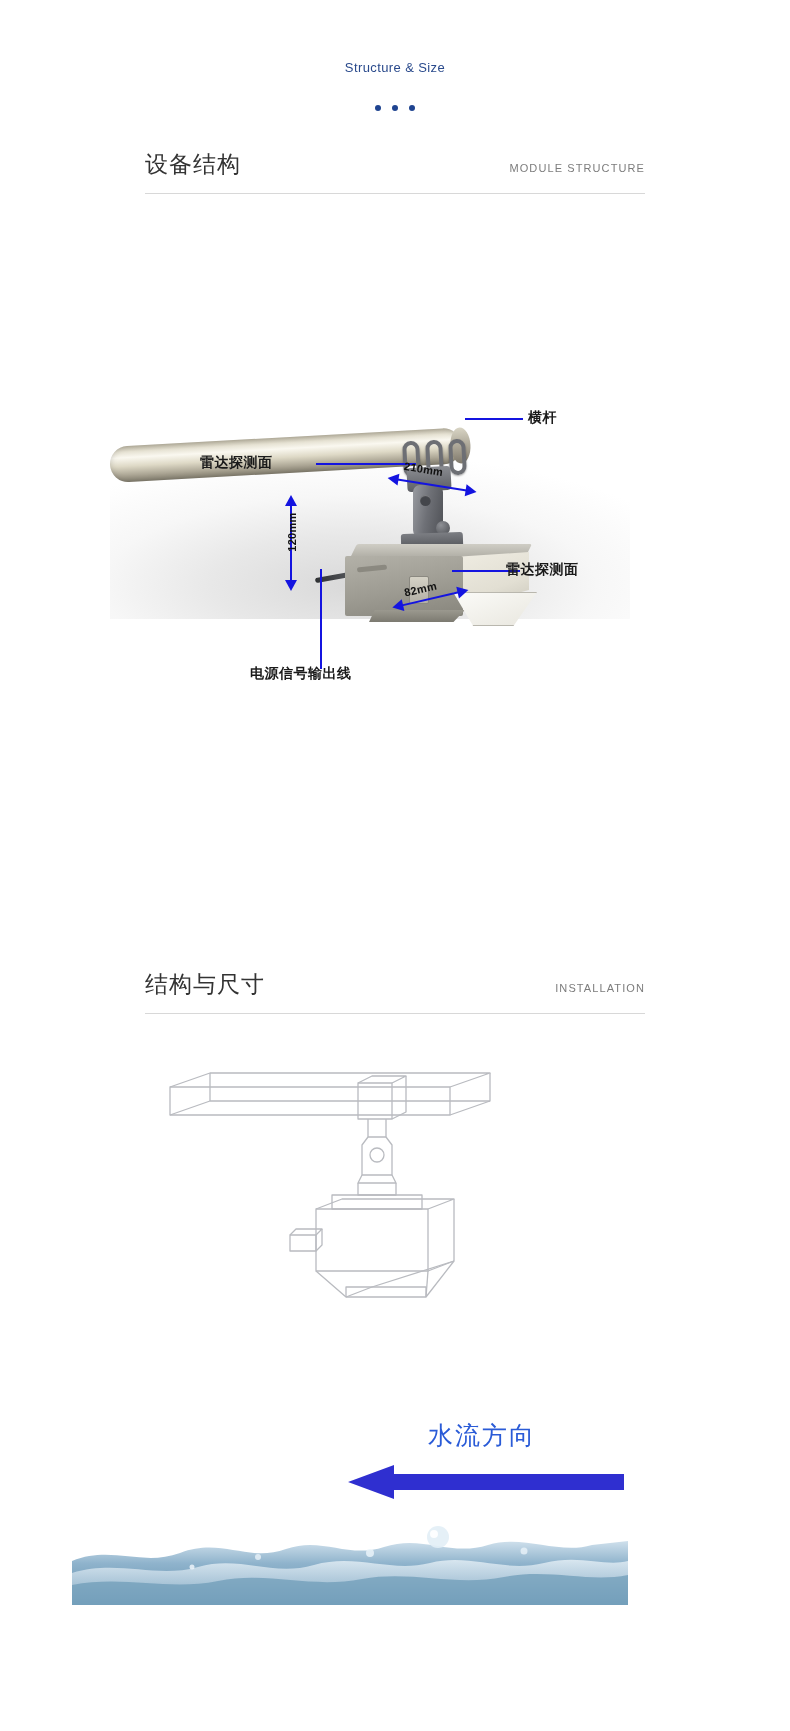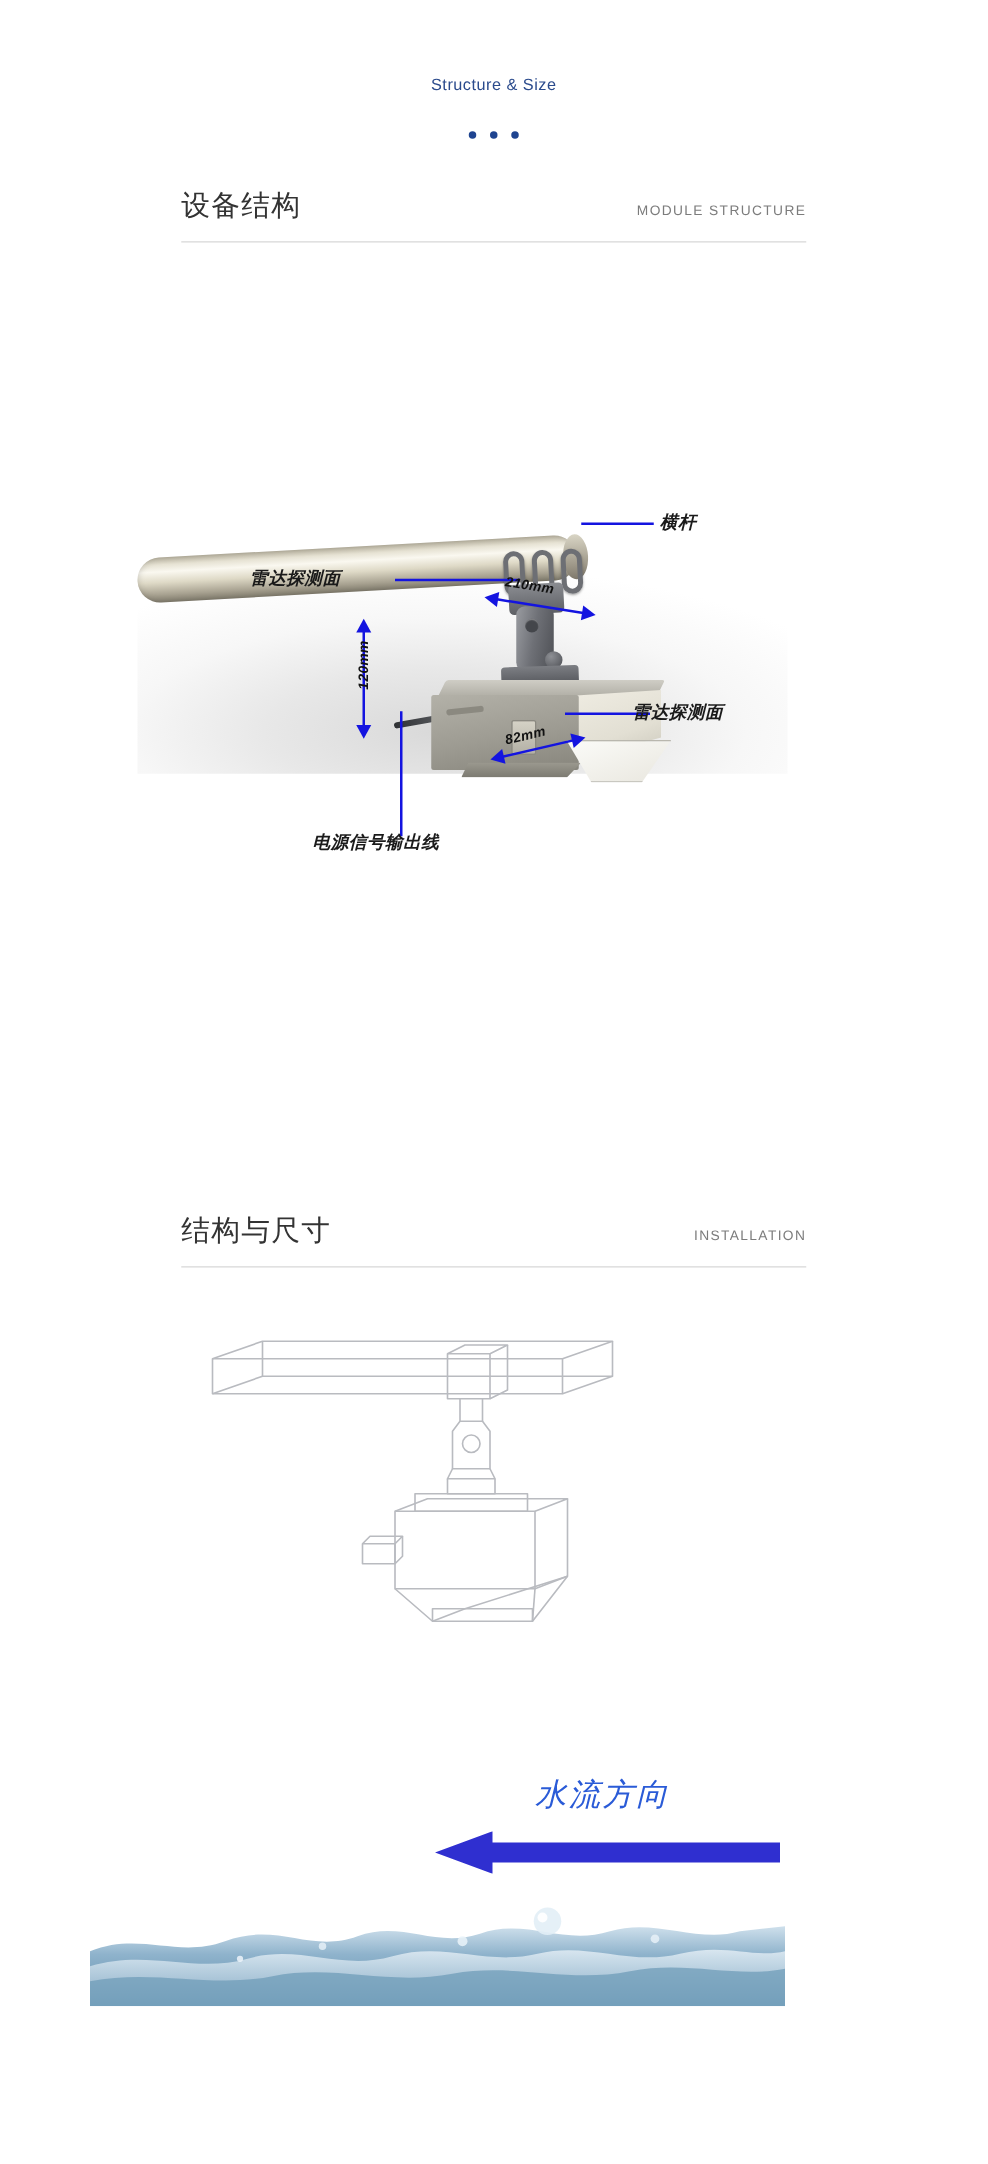--- a/index.html
+++ b/index.html
@@ -59,21 +59,21 @@
     font-weight: 400;
     letter-spacing: 1px;
   }
   .section-title-en {
     font-size: 11px;
     color: #7c7c7c;
     letter-spacing: 1.1px;
   }
 
   
-  .figure-wrap { position: relative; width: 722px; font-style: italic; }
+  .figure-wrap { position: relative; width: 722px; }
 
   .photo-stage {
     position: absolute;
     left: 110px; top: 0;
     width: 520px; height: 240px;
     background:
       radial-gradient(ellipse 70% 55% at 46% 86%, #d9d9d9 0%, #e8e8e8 38%, #f7f7f7 68%, #ffffff 100%);
   }
 
   

